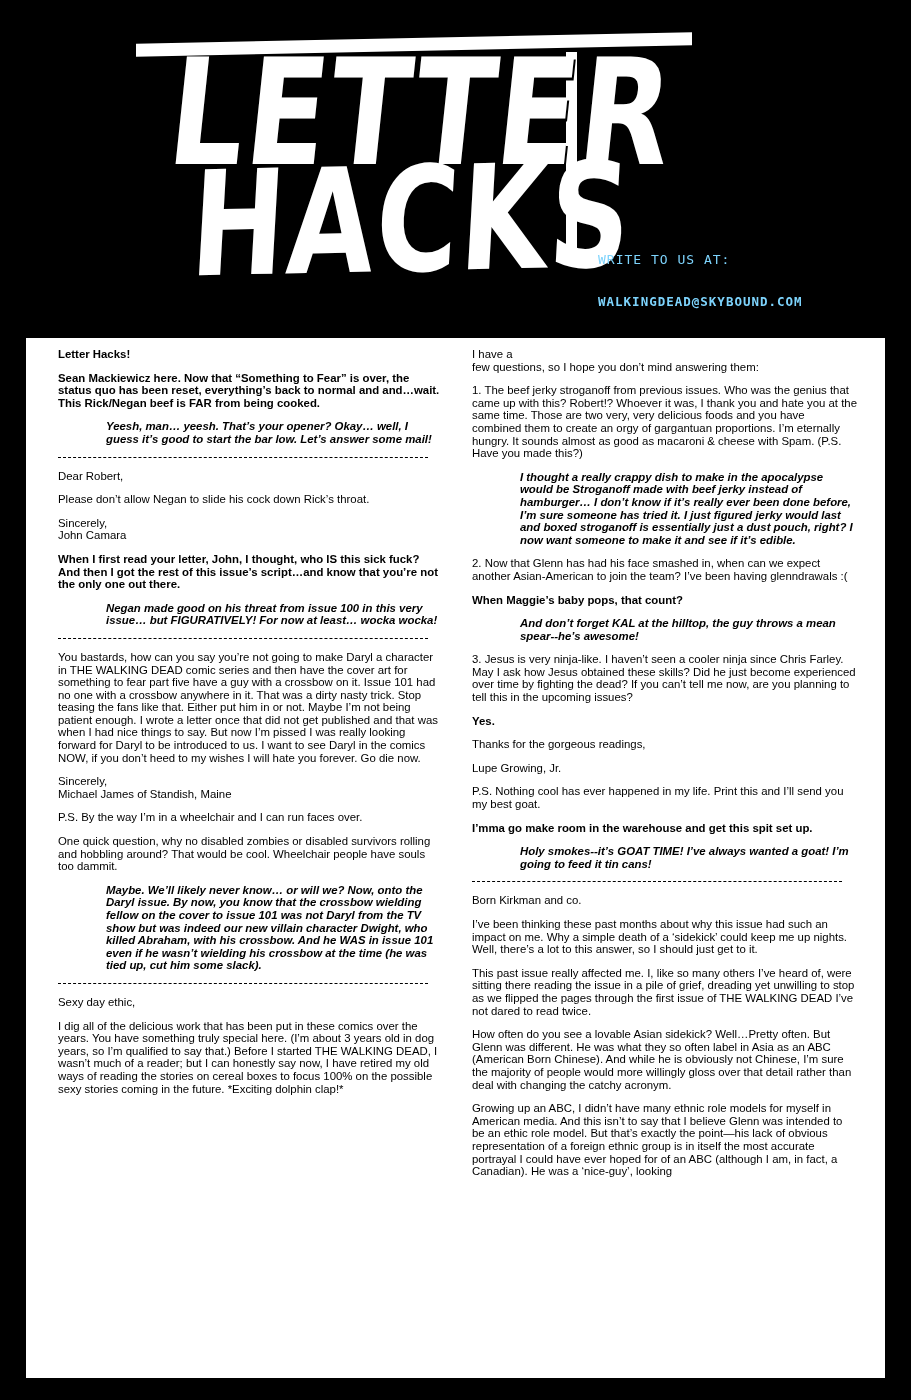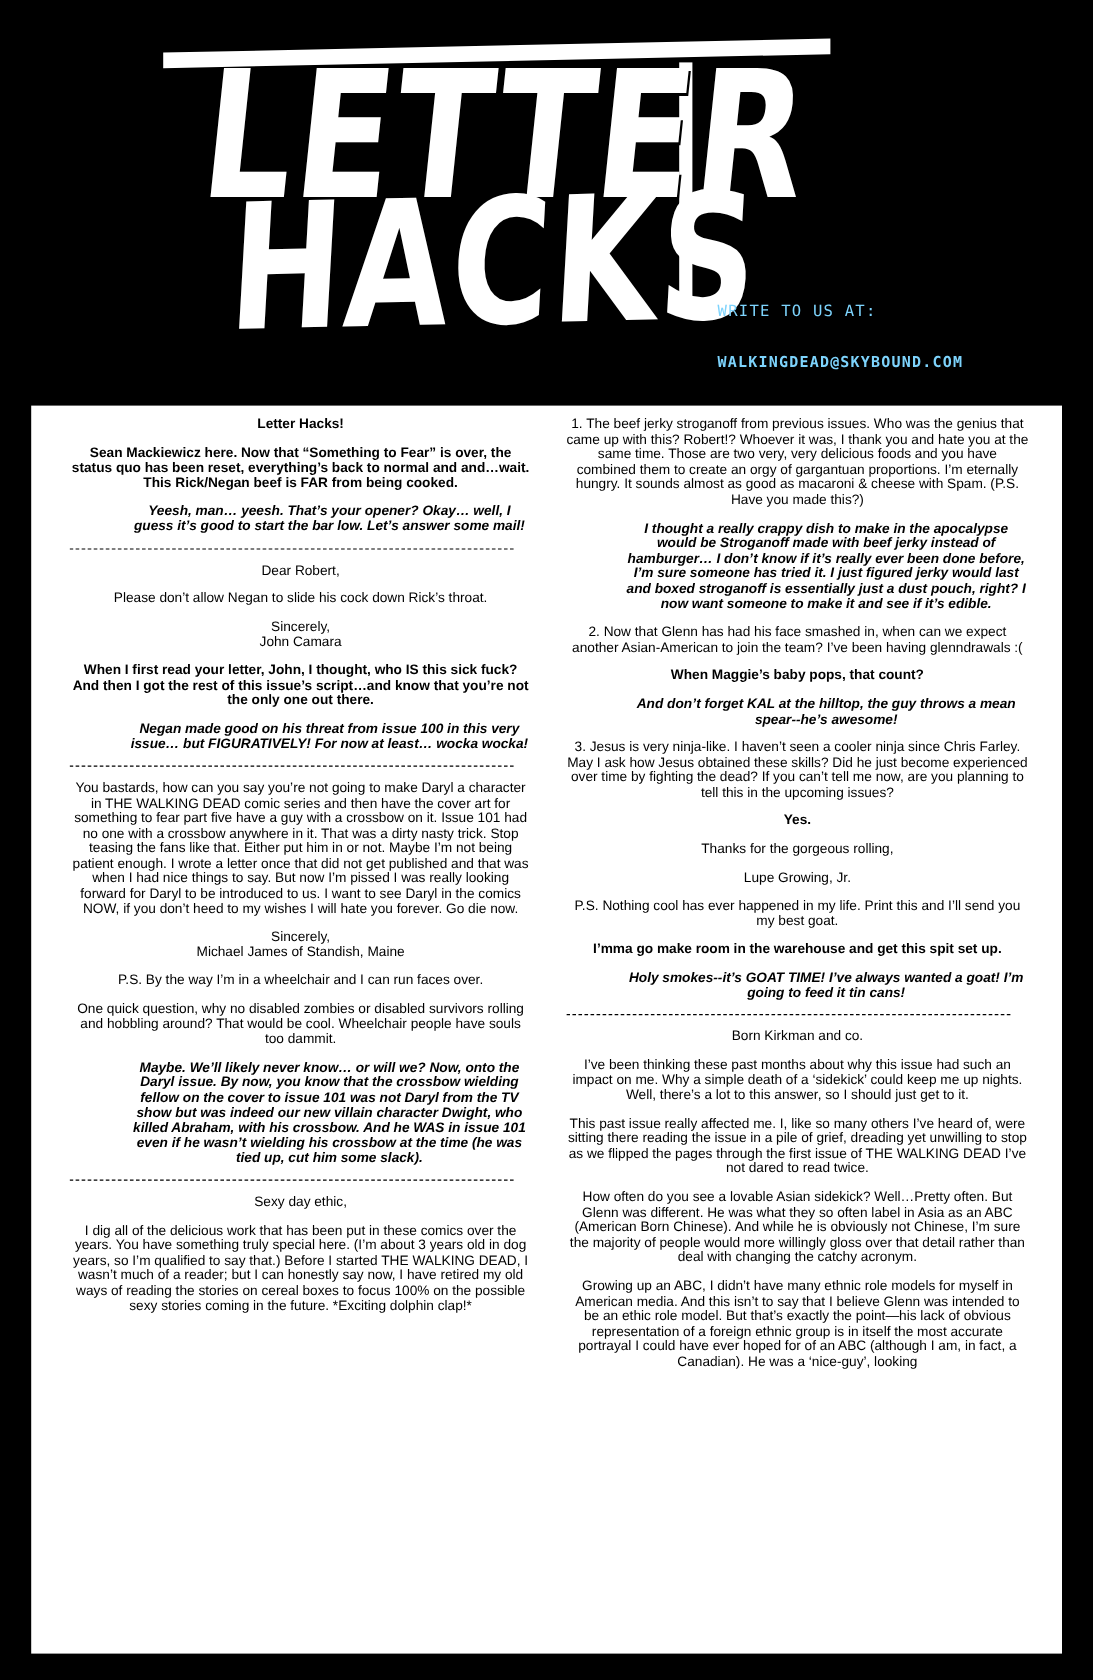--- a/index.html
+++ b/index.html
@@ -56,21 +56,20 @@
     position:absolute;left:0px;top:42px;white-space:nowrap;font-size:12.5px;font-weight:bold;
   }
   
   .body{
     position:absolute;left:26px;top:338px;width:859px;height:1040px;
     background:#fff;
   }
   .cols{
     position:absolute;left:0;top:0;width:859px;height:1040px;
     padding:14px 0 0 0;
-    text-align:center;
   }
   .col{
     position:absolute;top:10px;width:385px;height:1022px;
     overflow:hidden;
     color:#000;
     font-size:11.4px;
     line-height:12.6px;
   }
   .col.left{left:32px;}
   .col.right{left:446px;}
@@ -118,28 +117,29 @@
           <p class="">You bastards, how can you say you’re not going to make Daryl a character in THE WALKING DEAD comic series and then have the cover art for something to fear part five have a guy with a crossbow on it. Issue 101 had no one with a crossbow anywhere in it. That was a dirty nasty trick. Stop teasing the fans like that. Either put him in or not. Maybe I’m not being patient enough. I wrote a letter once that did not get published and that was when I had nice things to say. But now I’m pissed I was really looking forward for Daryl to be introduced to us. I want to see Daryl in the comics NOW, if you don’t heed to my wishes I will hate you forever. Go die now.</p>
           <p class="">Sincerely,<br>Michael James of Standish, Maine</p>
           <p class="">P.S. By the way I’m in a wheelchair and I can run faces over.</p>
           <p class="">One quick question, why no disabled zombies or disabled survivors rolling and hobbling around? That would be cool. Wheelchair people have souls too dammit.</p>
           <p class="i">Maybe.  We’ll likely never know… or will we?  Now, onto the Daryl issue.  By now, you know that the crossbow wielding fellow on the cover to issue 101 was not Daryl from the TV show but was indeed our new villain character Dwight, who killed Abraham, with his crossbow.  And he WAS in issue 101 even if he wasn’t wielding his crossbow at the time (he was tied up, cut him some slack).</p>
           <div class="rule"></div>
           <p class="">Sexy day ethic,</p>
           <p class="">I dig all of the delicious work that has been put in these comics over the years. You have something truly special here. (I’m about 3 years old in dog years, so I’m qualified to say that.) Before I started THE WALKING DEAD, I wasn’t much of a reader; but I can honestly say now, I have retired my old ways of reading the stories on cereal boxes to focus 100% on the possible sexy stories coming in the future. *Exciting dolphin clap!*</p>
         </div>
       <div class="col right" id="col-right">
+          <p class="">I have a<br>few questions, so I hope you don’t mind answering them:</p>
           <p class="">1. The beef jerky stroganoff from previous issues. Who was the genius that came up with this? Robert!? Whoever it was, I thank you and hate you at the same time. Those are two very, very delicious foods and you have combined them to create an orgy of gargantuan proportions. I’m eternally hungry. It sounds almost as good as macaroni &amp; cheese with Spam. (P.S. Have you made this?)</p>
           <p class="i">I thought a really crappy dish to make in the apocalypse would be Stroganoff made with beef jerky instead of hamburger… I don’t know if it’s really ever been done before, I’m sure someone has tried it.  I just figured jerky would last and boxed stroganoff is essentially just a dust pouch, right?  I now want someone to make it and see if it’s edible.</p>
           <p class="">2. Now that Glenn has had his face smashed in, when can we expect another Asian-American to join the team? I’ve been having glenndrawals :(</p>
           <p class="hdr">When Maggie’s baby pops, that count?</p>
           <p class="i">And don’t forget KAL at the hilltop, the guy throws a mean spear--he’s awesome!</p>
           <p class="">3. Jesus is very ninja-like. I haven’t seen a cooler ninja since Chris Farley. May I ask how Jesus obtained these skills? Did he just become experienced over time by fighting the dead? If you can’t tell me now, are you planning to tell this in the upcoming issues?</p>
           <p class="hdr">Yes.</p>
-          <p class="">Thanks for the gorgeous rolling,</p>
+          <p class="">Thanks for the gorgeous readings,</p>
           <p class="">Lupe Growing, Jr.</p>
           <p class="">P.S. Nothing cool has ever happened in my life. Print this and I’ll send you my best goat.</p>
           <p class="hdr">I’mma go make room in the warehouse and get this spit set up.</p>
           <p class="i">Holy smokes--it’s GOAT TIME!  I’ve always wanted a goat!  I’m going to feed it tin cans!</p>
           <div class="rule"></div>
           <p class="">Born Kirkman and co.</p>
           <p class="">I’ve been thinking these past months about why this issue had such an impact on me. Why a simple death of a ‘sidekick’ could keep me up nights. Well, there’s a lot to this answer, so I should just get to it.</p>
           <p class="">This past issue really affected me. I, like so many others I’ve heard of, were sitting there reading the issue in a pile of grief, dreading yet unwilling to stop as we flipped the pages through the first issue of THE WALKING DEAD I’ve not dared to read twice.</p>
           <p class="">How often do you see a lovable Asian sidekick? Well…Pretty often. But Glenn was different. He was what they so often label in Asia as an ABC (American Born Chinese). And while he is obviously not Chinese, I’m sure the majority of people would more willingly gloss over that detail rather than deal with changing the catchy acronym.</p>
           <p class="">Growing up an ABC, I didn’t have many ethnic role models for myself in American media. And this isn’t to say that I believe Glenn was intended to be an ethic role model. But that’s exactly the point—his lack of obvious representation of a foreign ethnic group is in itself the most accurate portrayal I could have ever hoped for of an ABC (although I am, in fact, a Canadian). He was a ‘nice-guy’, looking</p>

